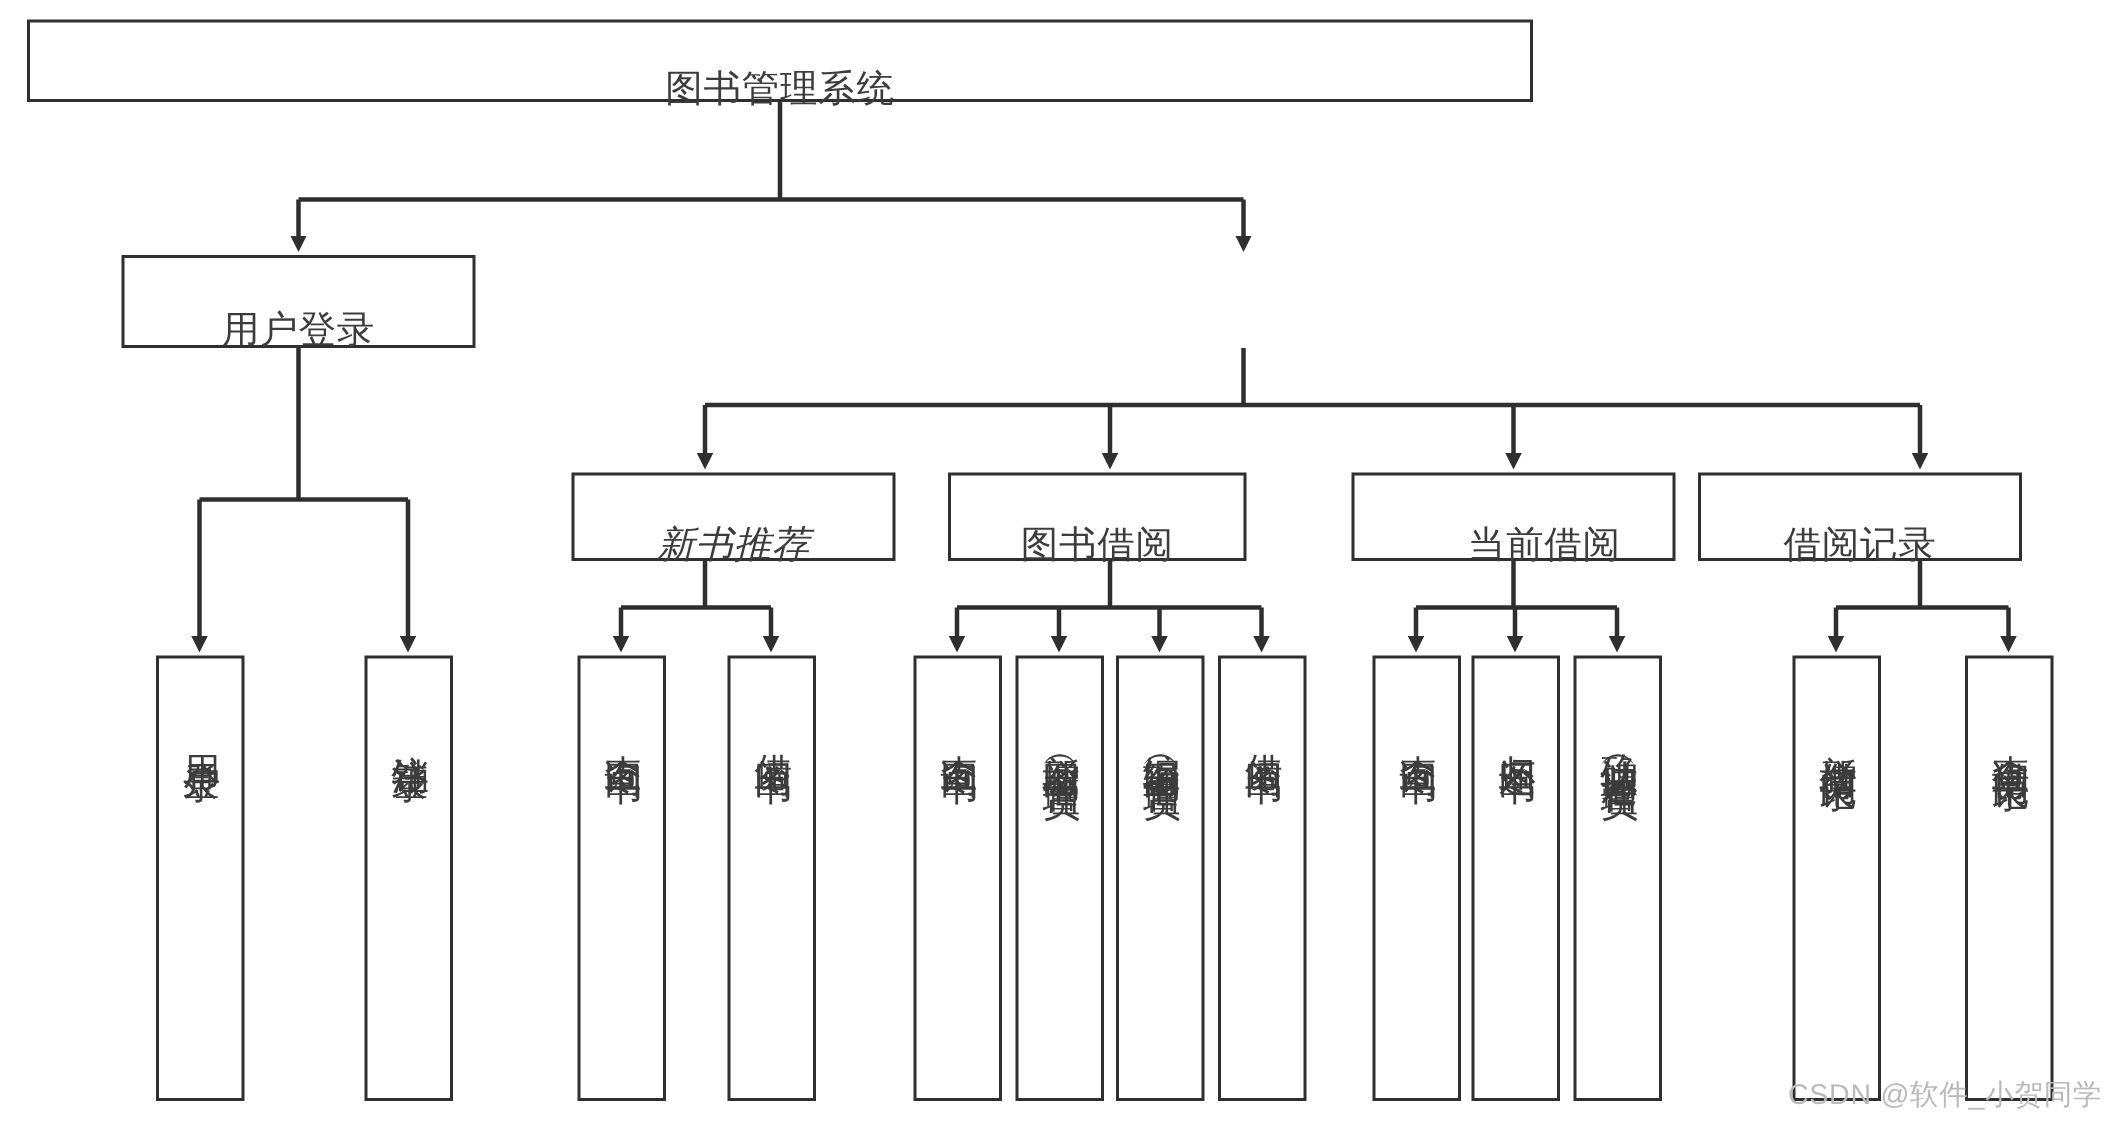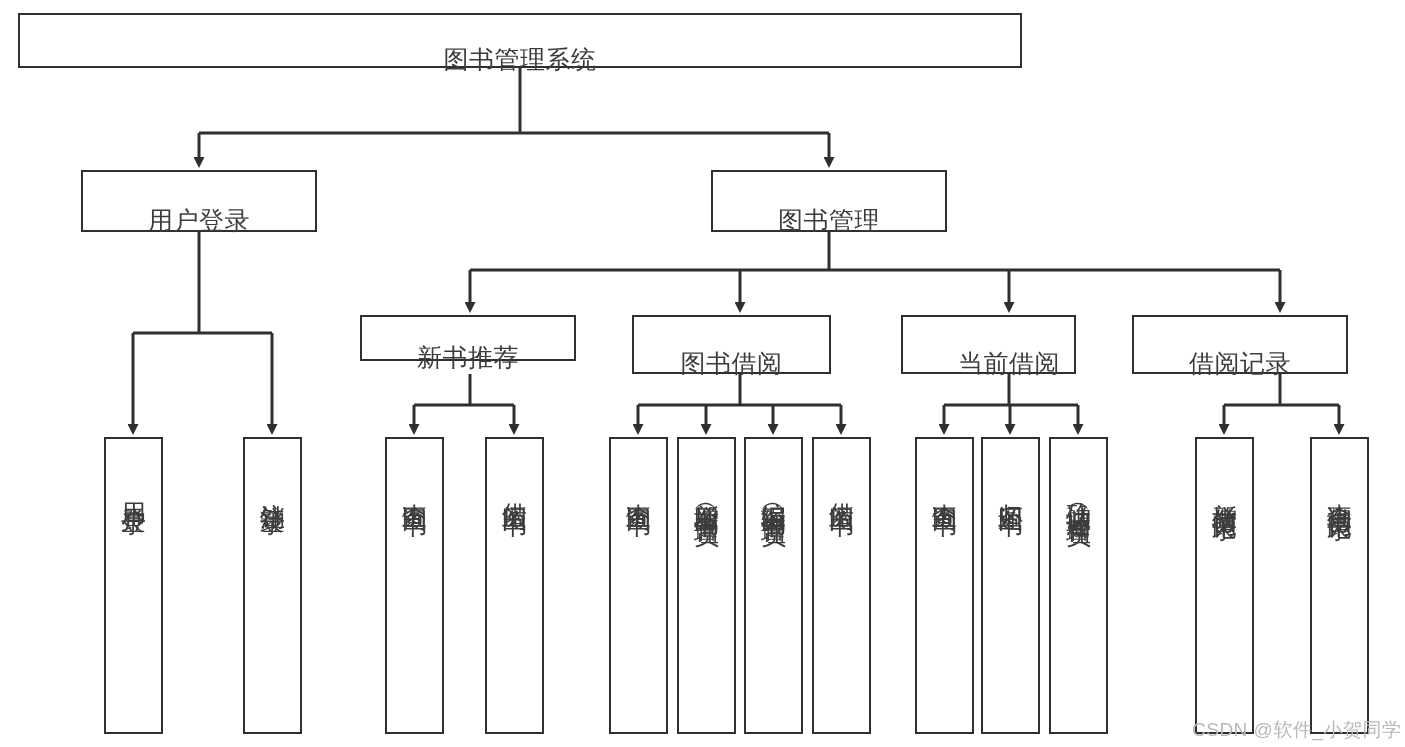--- a/index.html
+++ b/index.html
@@ -129,31 +129,28 @@
     </g>
   </svg>
 
   <div class="node root horiz" style="left:18px; top:13px; width:1004px; height:55px;">
     <span class="label">图书管理系统</span>
   </div>
 
   <div class="node horiz" style="left:81px; top:170px; width:236px; height:62px;">
     <span class="label">用户登录</span>
   </div>
-  <div class="node horiz" style="left:711px; top:170px; width:236px; height:62px;">
-    <span class="label">图书管理</span>
-  </div>
-
-  <div class="node horiz" style="left:360px; top:315px; width:216px; height:46px;">
+
+  <div class="node horiz" style="left:381px; top:315px; width:216px; height:59px;font-style:italic;">
     <span class="label">新书推荐</span>
   </div>
   <div class="node horiz" style="left:632px; top:315px; width:199px; height:59px;">
     <span class="label">图书借阅</span>
   </div>
-  <div class="node horiz" style="left:901px; top:315px; width:175px; height:59px;padding-left:41px;">
+  <div class="node horiz" style="left:901px; top:315px; width:216px; height:59px;padding-left:41px;">
     <span class="label">当前借阅</span>
   </div>
   <div class="node horiz" style="left:1132px; top:315px; width:216px; height:59px;">
     <span class="label">借阅记录</span>
   </div>
 
   <div class="node vert" style="left:104px; top:437px; width:59px; height:297px;">
     <span class="label">用户登录</span>
   </div>
   <div class="node vert" style="left:243px; top:437px; width:59px; height:297px;">

